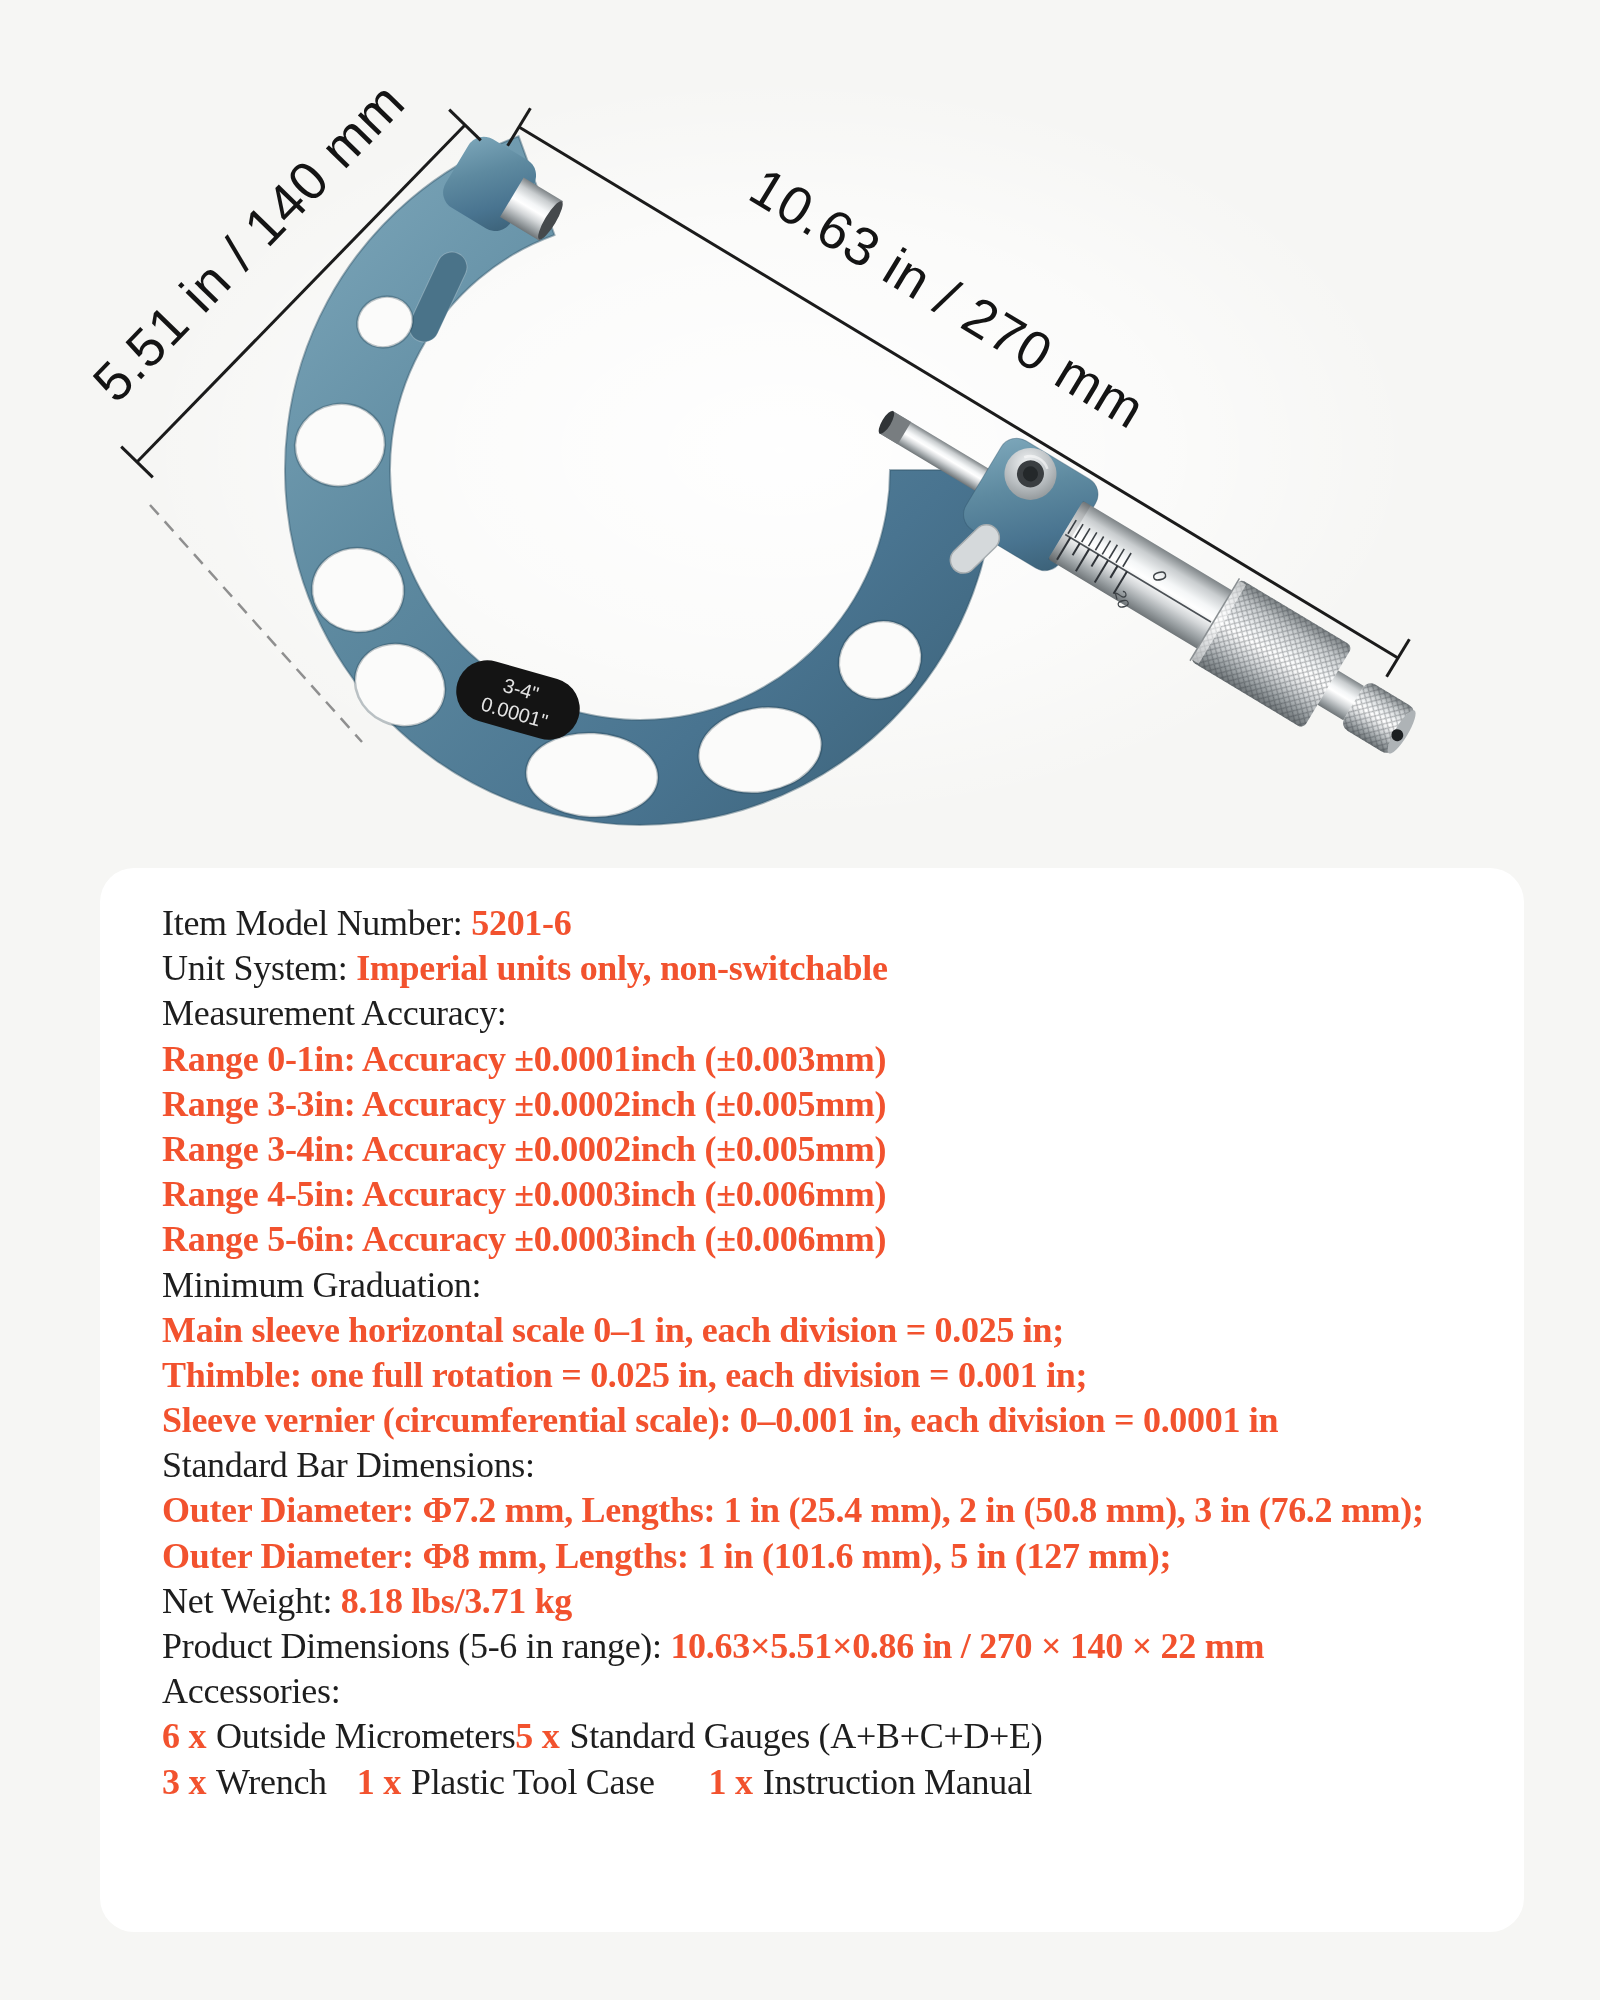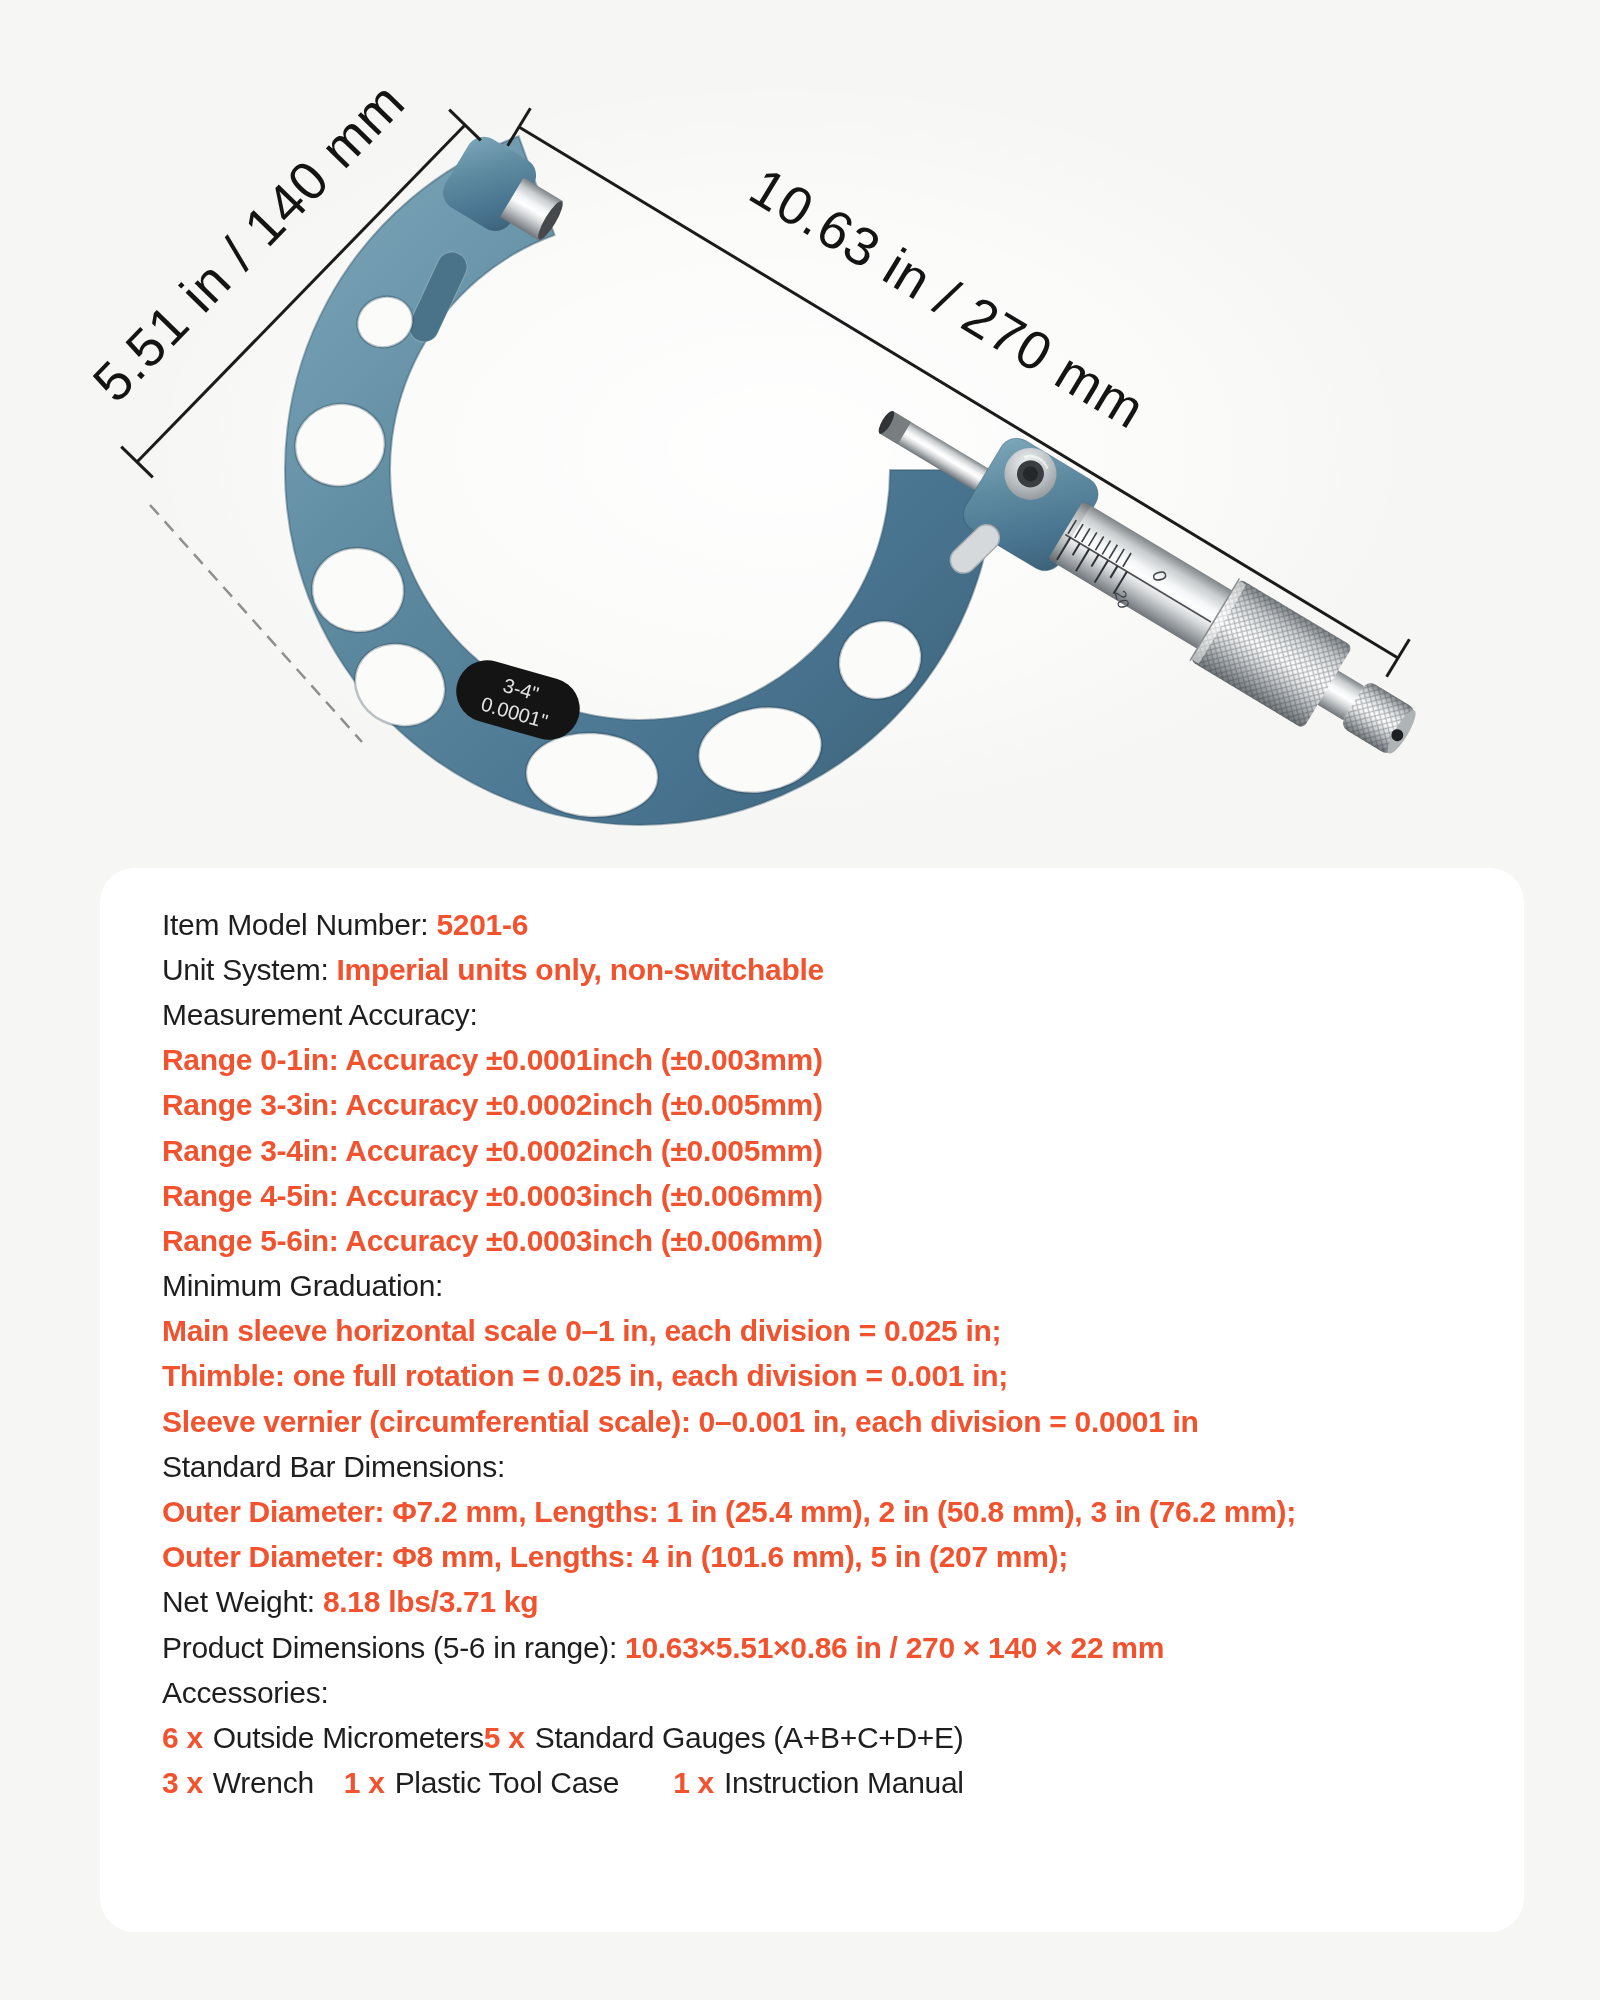--- a/index.html
+++ b/index.html
@@ -15,22 +15,22 @@
   .stage{position:relative;width:1600px;height:2000px;background:var(--bg);overflow:hidden;}
   .photo-svg{position:absolute;left:0;top:0;}
   .dim-label{font-family:"Liberation Sans",sans-serif;font-size:54px;fill:#141414;letter-spacing:1px;}
   .badge-text{font-family:"Liberation Sans",sans-serif;fill:#E4E4E4;}
   .sleeve-num{font-family:"Liberation Sans",sans-serif;fill:#3E4347;}
   .spec-panel{
     position:absolute;left:100px;top:868px;width:1424px;height:1064px;
     background:var(--panel);border-radius:34px;padding:34px 28px 0 62px;
   }
   .spec-line{
-    height:45.2px;display:flex;align-items:center;white-space:pre;
-    font-size:30px;letter-spacing:-0.3px;color:var(--text-black);
+    height:45.2px;display:flex;white-space:pre;
+    font-size:36px;letter-spacing:-0.3px;color:var(--text-black);font-family:Liberation Serif, serif;
   }
   .lbl{color:var(--text-black);font-weight:400;}
   .val{color:var(--accent-orange);font-weight:700;}
   .pair .name{margin-left:10px;color:var(--text-black);font-weight:400;}
   .gap-a{}
   .gap-b{margin-right:30px;}
   .gap-c{margin-right:54px;}
 </style>
 </head>
 <body>
@@ -183,21 +183,21 @@
     <div class="spec-line"><span class="lbl"></span><span class="val">Range 3-3in: Accuracy ±0.0002inch (±0.005mm)</span></div>
     <div class="spec-line"><span class="lbl"></span><span class="val">Range 3-4in: Accuracy ±0.0002inch (±0.005mm)</span></div>
     <div class="spec-line"><span class="lbl"></span><span class="val">Range 4-5in: Accuracy ±0.0003inch (±0.006mm)</span></div>
     <div class="spec-line"><span class="lbl"></span><span class="val">Range 5-6in: Accuracy ±0.0003inch (±0.006mm)</span></div>
     <div class="spec-line"><span class="lbl">Minimum Graduation:</span><span class="val"></span></div>
     <div class="spec-line"><span class="lbl"></span><span class="val">Main sleeve horizontal scale 0–1 in, each division = 0.025 in;</span></div>
     <div class="spec-line"><span class="lbl"></span><span class="val">Thimble: one full rotation = 0.025 in, each division = 0.001 in;</span></div>
     <div class="spec-line"><span class="lbl"></span><span class="val">Sleeve vernier (circumferential scale): 0–0.001 in, each division = 0.0001 in</span></div>
     <div class="spec-line"><span class="lbl">Standard Bar Dimensions:</span><span class="val"></span></div>
     <div class="spec-line"><span class="lbl"></span><span class="val">Outer Diameter: Φ7.2 mm, Lengths: 1 in (25.4 mm), 2 in (50.8 mm), 3 in (76.2 mm);</span></div>
-    <div class="spec-line"><span class="lbl"></span><span class="val">Outer Diameter: Φ8 mm, Lengths: 4 in (101.6 mm), 5 in (207 mm);</span></div>
+    <div class="spec-line"><span class="lbl"></span><span class="val">Outer Diameter: Φ8 mm, Lengths: 1 in (101.6 mm), 5 in (127 mm);</span></div>
     <div class="spec-line"><span class="lbl">Net Weight: </span><span class="val">8.18 lbs/3.71 kg</span></div>
     <div class="spec-line"><span class="lbl">Product Dimensions (5-6 in range): </span><span class="val">10.63×5.51×0.86 in / 270 × 140 × 22 mm</span></div>
     <div class="spec-line"><span class="lbl">Accessories:</span></div>
     <div class="spec-line">
       <span class="pair gap-a"><span class="val">6 x</span><span class="name">Outside Micrometers</span></span>
       <span class="pair"><span class="val">5 x</span><span class="name">Standard Gauges (A+B+C+D+E)</span></span>
     </div>
     <div class="spec-line">
       <span class="pair gap-b"><span class="val">3 x</span><span class="name">Wrench</span></span>
       <span class="pair gap-c"><span class="val">1 x</span><span class="name">Plastic Tool Case</span></span>

